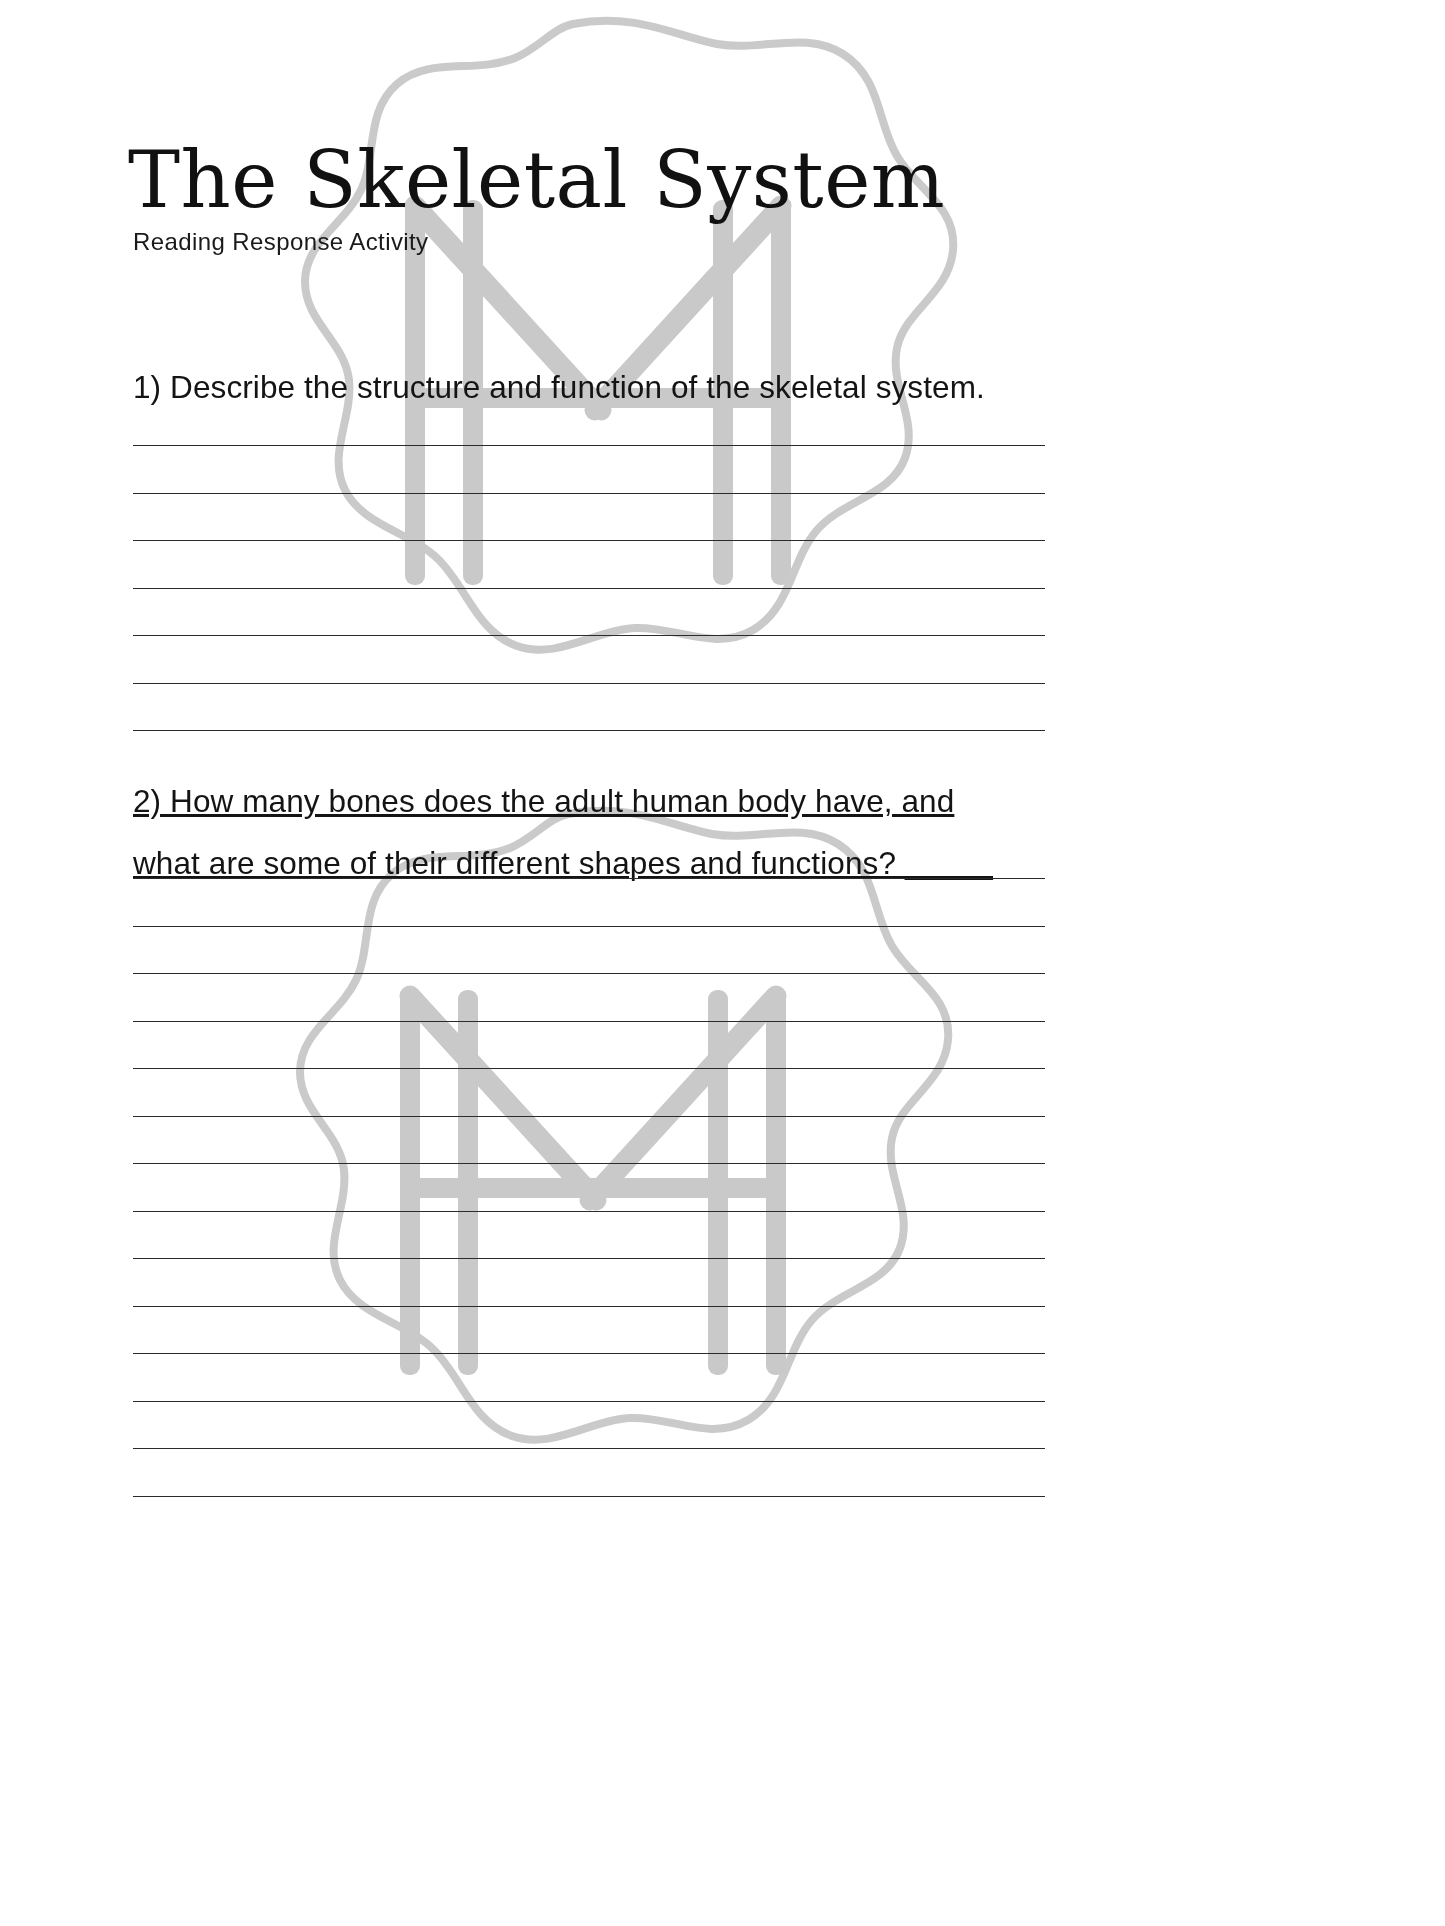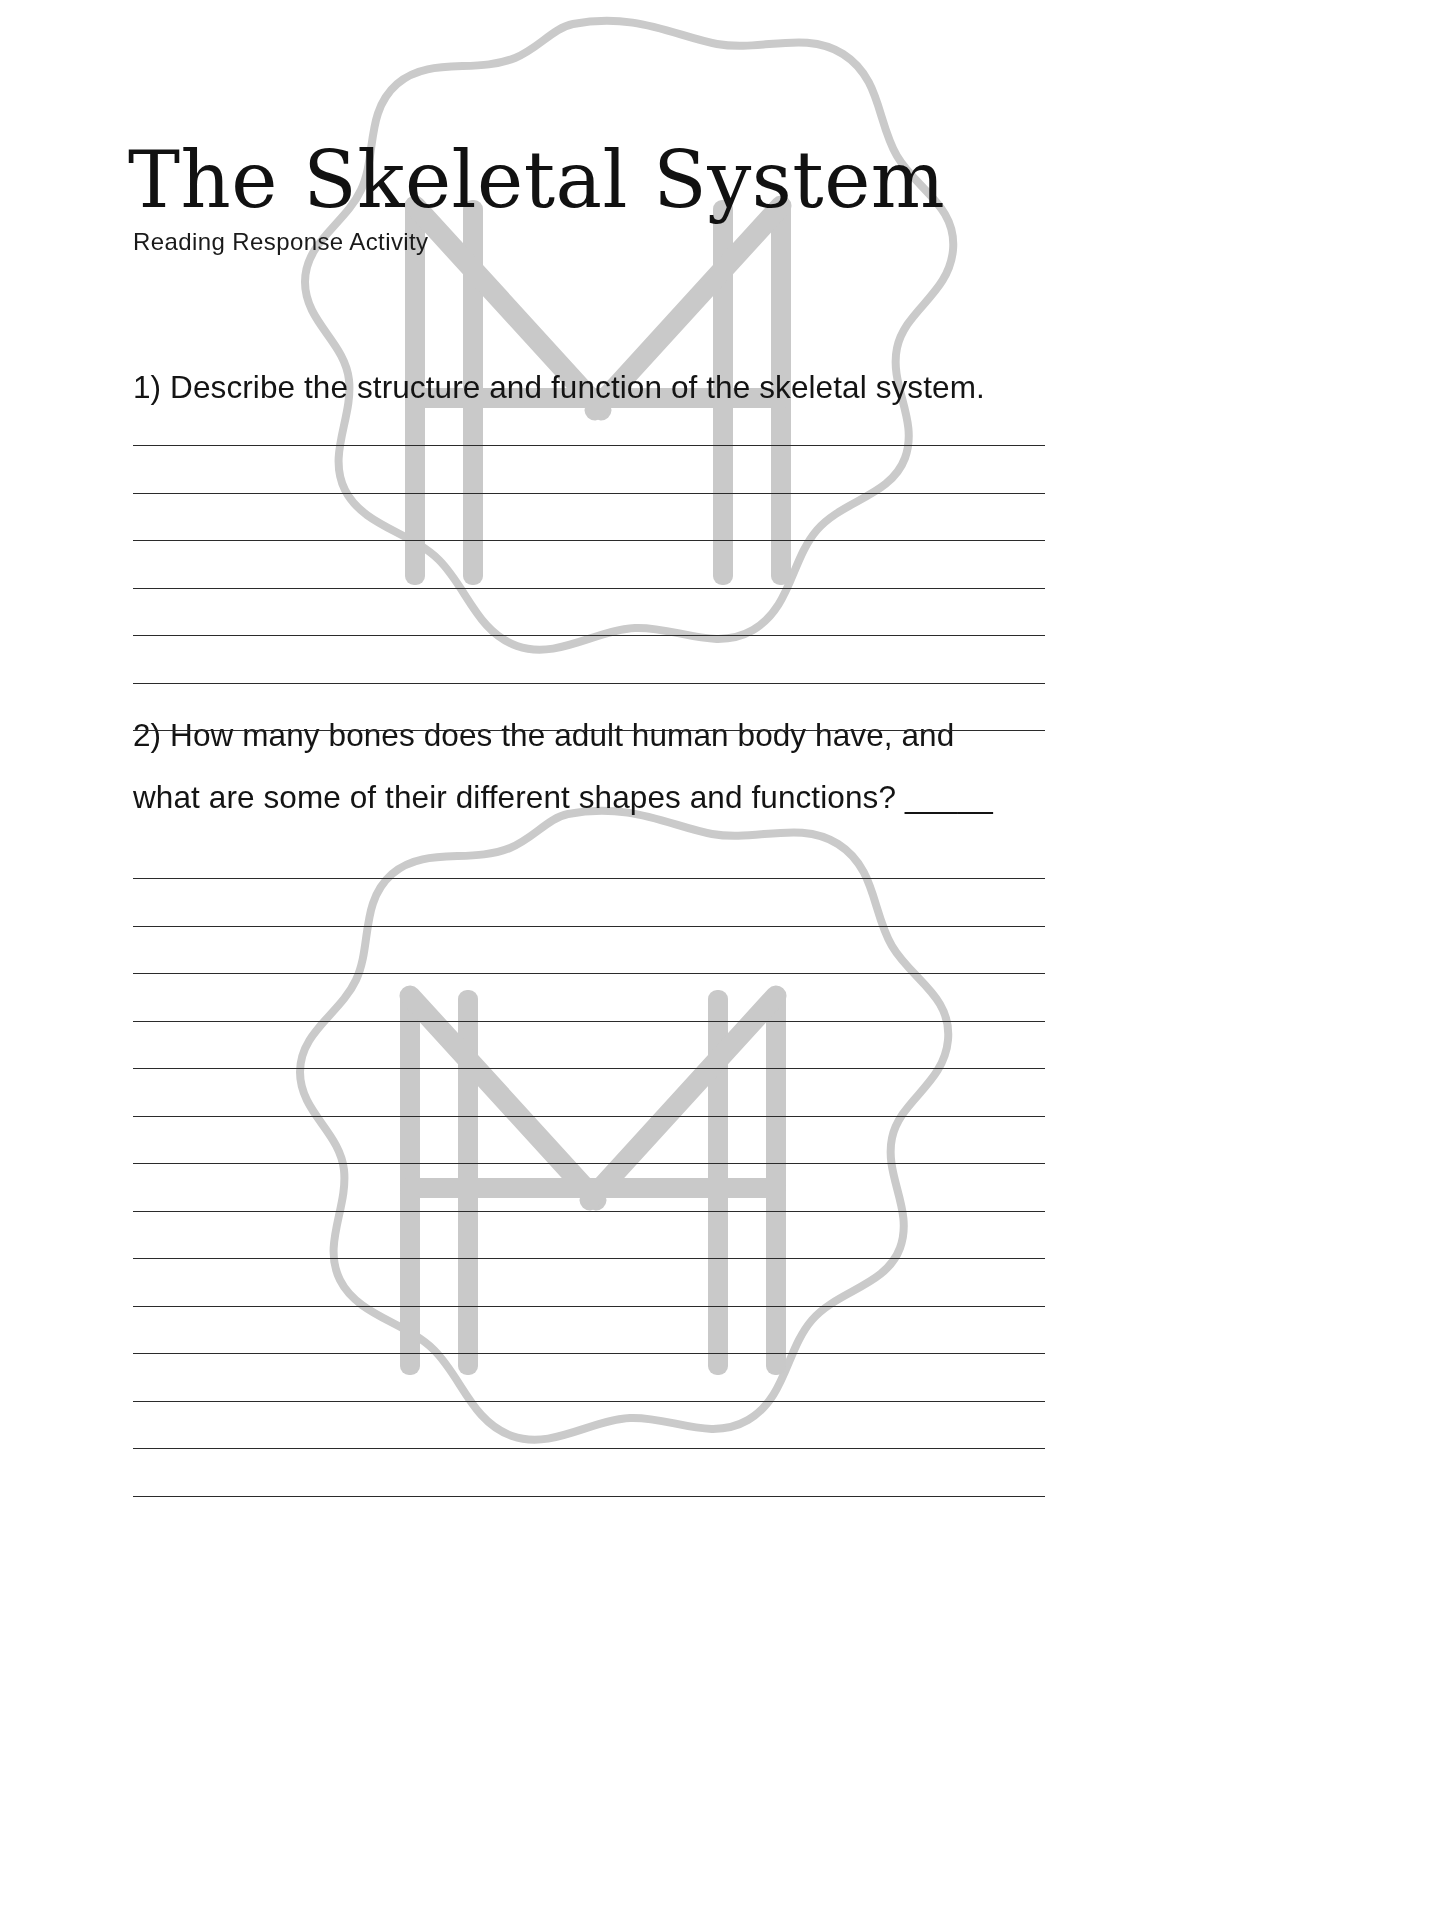--- a/index.html
+++ b/index.html
@@ -76,21 +76,21 @@
   .question {
     position: absolute;
     left: 133px;
     width: 910px;
     font-size: 31.5px;
     line-height: 49px;
     letter-spacing: 0.1px;
     color: #141414;
   }
   .q1 { top: 323px; margin-top: 40px; }
-  .q2 { top: 704px; line-height: 62px; }
+  .q2 { top: 770px; line-height: 62px; text-decoration: underline; }
 
   .q-line { display: block; white-space: nowrap; }
 
   
   .rules {
     position: absolute;
     left: 133px;
     width: 912px;
     z-index: 2;
   }

